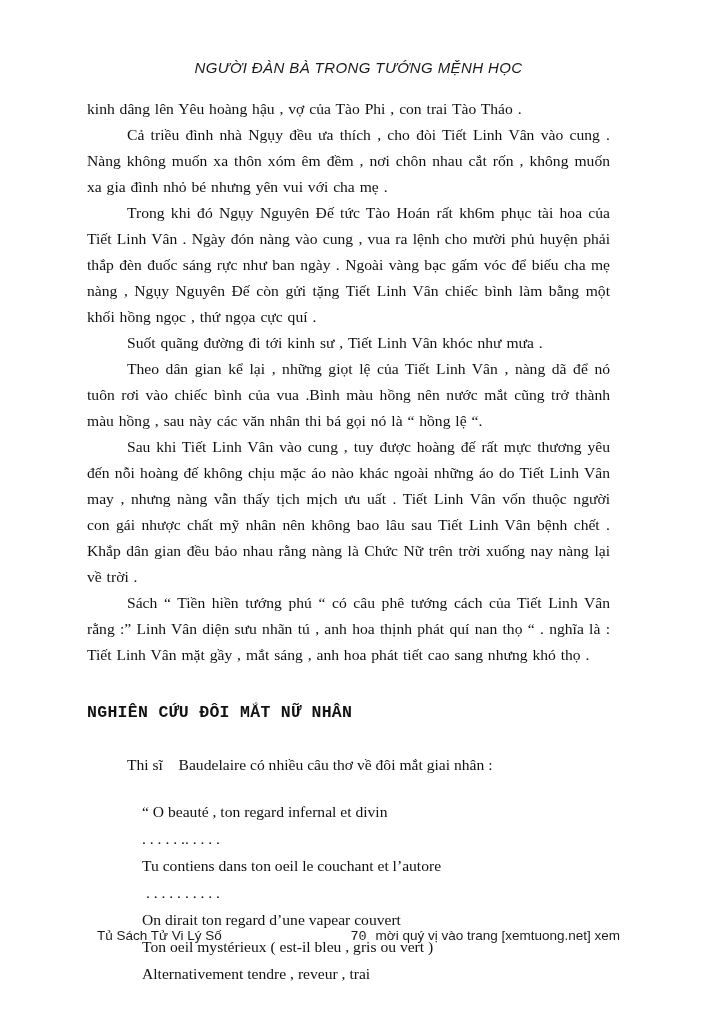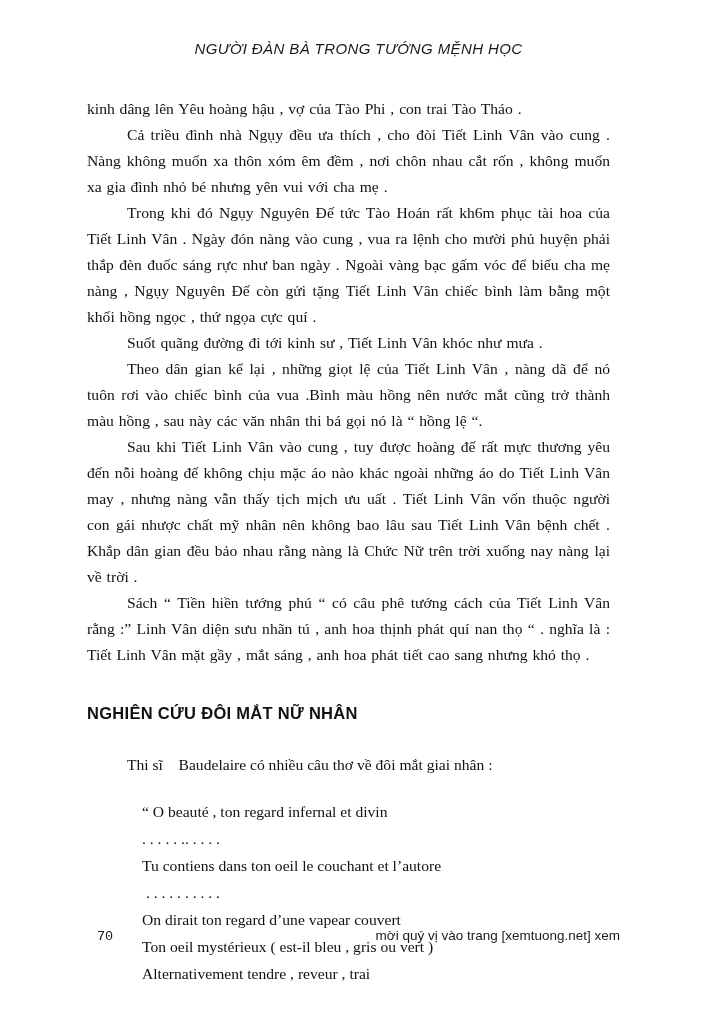--- a/index.html
+++ b/index.html
@@ -12,21 +12,21 @@
     width: 717px;
     height: 1013px;
     background: #ffffff;
     color: #111111;
     font-family: "Liberation Serif", serif;
     overflow: hidden;
     box-sizing: border-box;
   }
   .running-header {
     position: absolute;
-    top: 40px;
+    top: 59px;
     left: 97px;
     width: 523px;
     text-align: center;
     font-family: "Liberation Sans", sans-serif;
     font-style: italic;
     font-size: 15px;
     letter-spacing: 0.4px;
     color: #1a1a1a;
     white-space: nowrap;
   }
@@ -46,21 +46,21 @@
   .para.indent { text-indent: 40px; }
   .para .italic { }
   .section-heading {
     margin: 0;
     padding-top: 33px;
     padding-bottom: 0;
     font-size: 16.5px;
     font-weight: bold;
     letter-spacing: 0.3px;
     line-height: 24px;
-    font-family: Liberation Sans, sans-serif;
+    font-family: Liberation Mono, monospace;
   }
   .poem-intro {
     margin: 0;
     padding-top: 26px;
     text-indent: 40px;
     font-size: 15.6px;
     line-height: 27px;
     white-space: pre-wrap;
   }
   .poem {
@@ -121,17 +121,18 @@
       <div class="poem-line">Tu contiens dans ton oeil le couchant et l’autore</div>
       <div class="poem-line"> . . . . . . . . . .</div>
       <div class="poem-line">On dirait ton regard d’une vapear couvert</div>
       <div class="poem-line">Ton oeil mystérieux ( est-il bleu , gris ou vert )</div>
       <div class="poem-line">Alternativement tendre , reveur , trai</div>
     </div>
 
   </div>
 
   <div class="footer">
+    <span class="footer-left">Tủ Sách Tử Vi Lý Số</span>
     <span class="footer-page">70</span>
     <span class="footer-right">mời quý vị vào trang [xemtuong.net] xem</span>
   </div>
 
 </div>
 
 </body></html>

